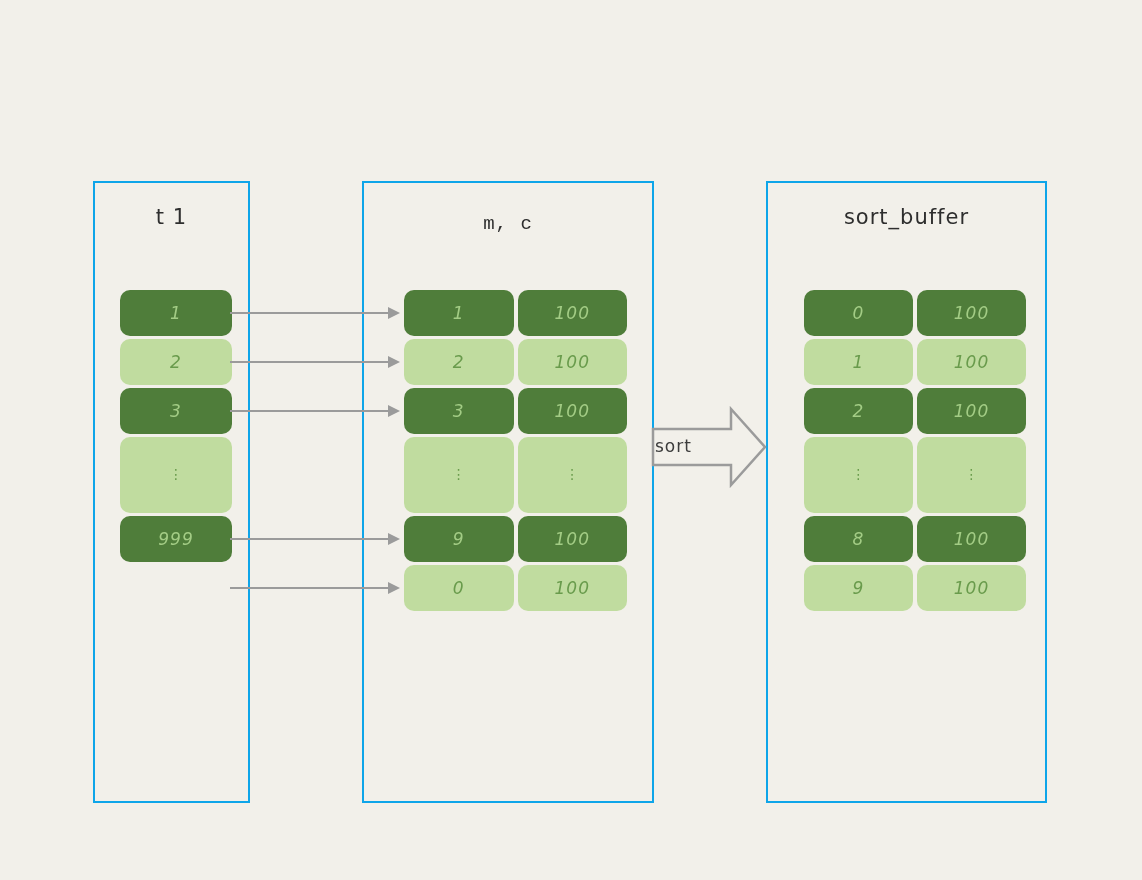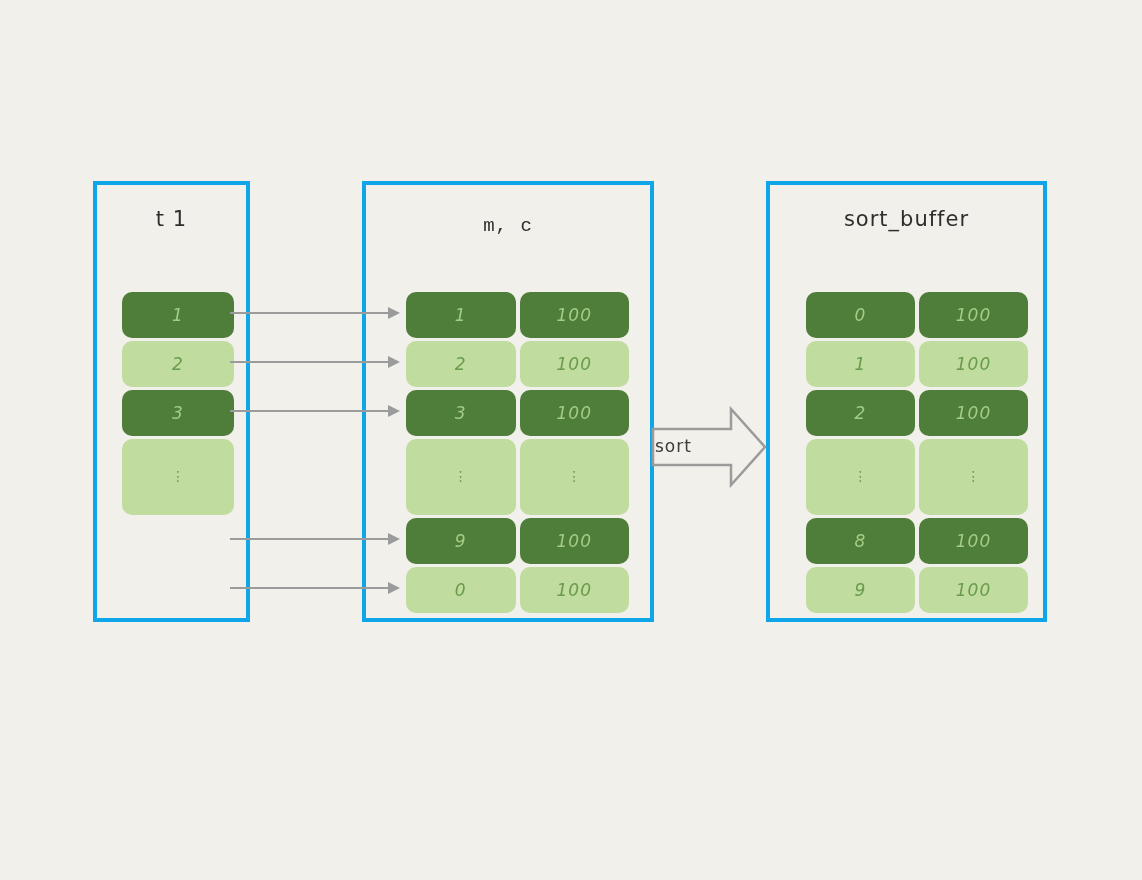--- a/index.html
+++ b/index.html
@@ -10,22 +10,22 @@
   .canvas {
     position: relative;
     width: 1142px;
     height: 880px;
     background: #f2f0ea;
     overflow: hidden;
   }
   .panel {
     position: absolute;
     top: 181px;
-    height: 441px;
-    border: 4px solid #0ea5e9;
+    height: 622px;
+    border: 2px solid #0ea5e9;
     box-sizing: border-box;
     background: transparent;
   }
   .panel-t1 { left: 93px; width: 157px; }
   .panel-temporary { left: 362px; width: 292px; }
   .panel-sort-buffer { left: 766px; width: 281px; padding-left: 43px; }
 
   .panel-title-block {
     position: absolute;
     left: 0; right: 0;
@@ -117,20 +117,23 @@
       </div>
       <div class="row light">
         <div class="cell">2</div>
       </div>
       <div class="row dark">
         <div class="cell">3</div>
       </div>
       <div class="row light tall">
         <div class="cell">⋮</div>
       </div>
+      <div class="row dark">
+        <div class="cell">999</div>
+      </div>
     </div>
   </div>
 
   <div class="panel panel-temporary">
     <div class="panel-title-block">
       <div class="panel-subtitle">m, c</div>
     </div>
     <div class="rows">
       <div class="row dark">
         <div class="cell">1</div>

